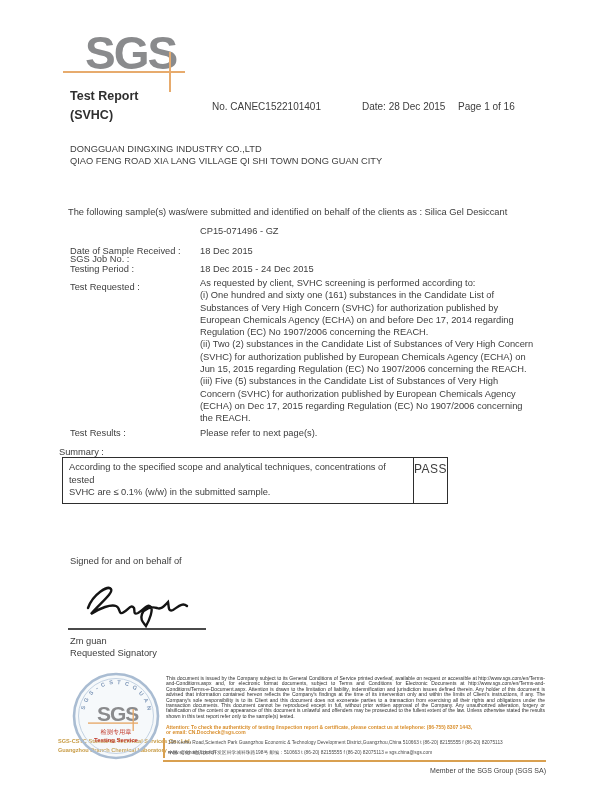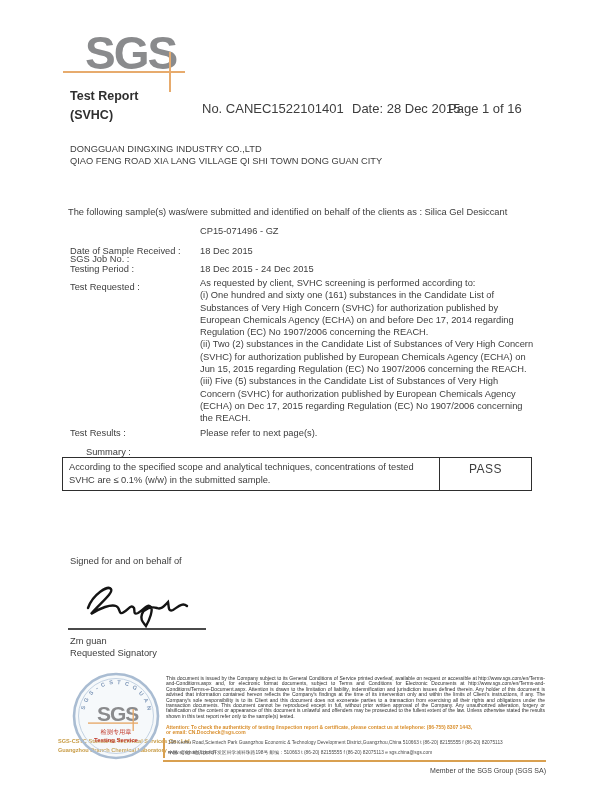--- a/index.html
+++ b/index.html
@@ -19,21 +19,21 @@
     font-weight: bold;
     font-size: 46px;
     letter-spacing: -2px;
     color: #8a8b8d;
     line-height: 1;
   }
   .logo-hline { height: 2px; background: #e7ab6d; }
   .logo-vline { width: 2px; background: #e7ab6d; }
 
   .doc-title { font-size: 12.5px; font-weight: bold; color: #2f2f2f; line-height: 19px; }
-  .head-meta { font-size: 13px; color: #3d3d3d; }
+  .head-meta { font-size: 10px; color: #3d3d3d; margin-left: 10px; }
 
   
   .body-text { font-size: 9.3px; color: #3d3d3d; line-height: 12.3px; }
   .pre { white-space: pre-line; }
 
   .info-label { font-size: 9.3px; color: #3d3d3d; }
   .info-value { font-size: 9.3px; color: #3d3d3d; }
 
   
   .summary-table {
@@ -129,23 +129,23 @@
 (SVHC) for authorization published by European Chemicals Agency (ECHA) on
 Jun 15, 2015 regarding Regulation (EC) No 1907/2006 concerning the REACH.
 (iii) Five (5) substances in the Candidate List of Substances of Very High
 Concern (SVHC) for authorization published by European Chemicals Agency
 (ECHA) on Dec 17, 2015 regarding Regulation (EC) No 1907/2006 concerning
 the REACH.</div>
 
   <div class="abs info-label" style="left:70px; top:428px;">Test Results :</div>
   <div class="abs info-value" style="left:200px; top:428px;">Please refer to next page(s).</div>
 
-  <div class="abs info-label" style="left:86px; top:447px;">Summary :</div>
+  <div class="abs info-label" style="left:59px; top:447px;">Summary :</div>
 
-  <div class="abs summary-table" style="left:62px; top:457px; width:470px;">
+  <div class="abs summary-table" style="left:62px; top:457px; width:386px;">
     <div class="summary-cell-left pre">According to the specified scope and analytical techniques, concentrations of tested
 SVHC are ≤ 0.1% (w/w) in the submitted sample.</div>
     <div class="summary-cell-right">PASS</div>
   </div>
 
   <div class="abs body-text" style="left:70px; top:543px;margin-top:12px;">
     <div>Signed for and on behalf of</div>
   </div>
 
   <div class="abs" style="left:80px; top:578px;">

